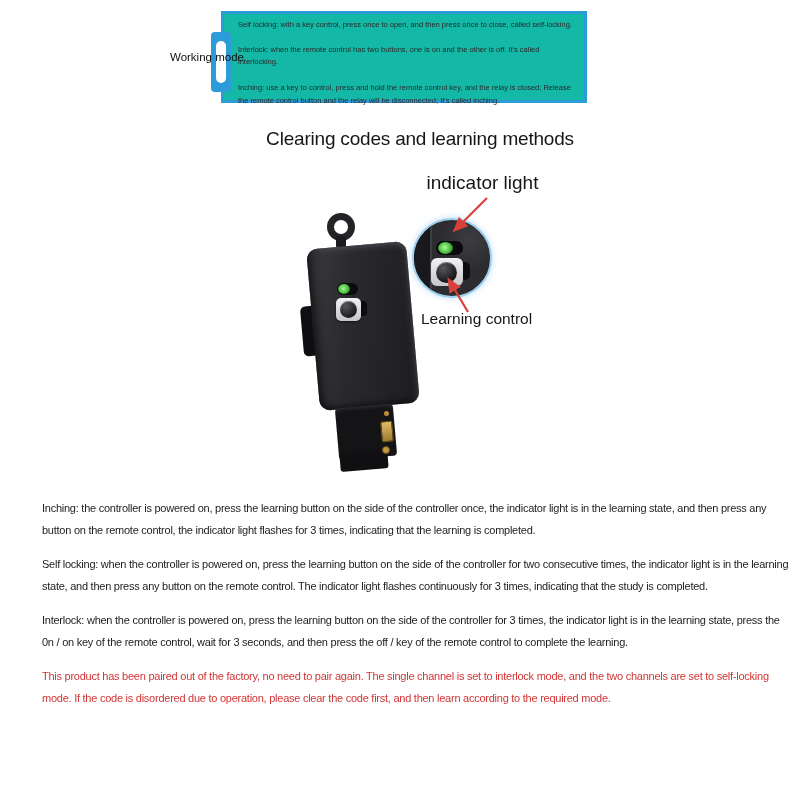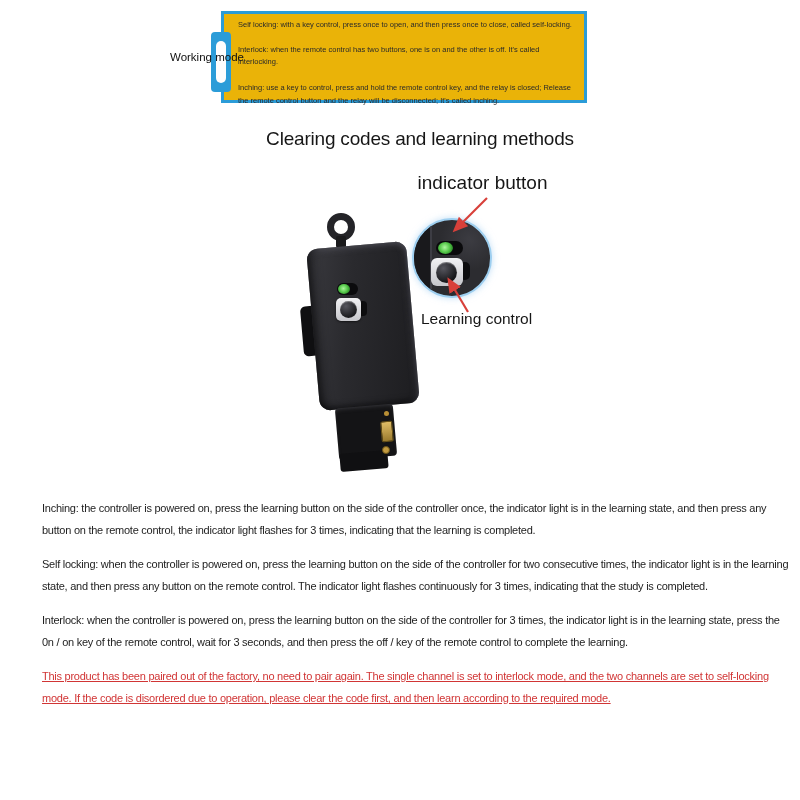--- a/index.html
+++ b/index.html
@@ -1,21 +1,21 @@
 <!DOCTYPE html>
 <html><head>
 <meta charset="utf-8">
 <style>
   html,body{margin:0;padding:0;background:#fff;}
   .page{position:relative;width:800px;height:800px;background:#ffffff;
         font-family:"Liberation Sans",sans-serif;overflow:hidden;color:#1d1d1d;}
 
   
   .wm-box{position:absolute;left:221px;top:11px;width:366px;height:92px;
-          border:3px solid #2b9cd8;box-sizing:border-box;background:#eab308;
+          border:3px solid #2b9cd8;box-sizing:border-box;background:#14b8a6;
           padding:5px 8px 0 14px;}
   .wm-line{font-size:7.5px;line-height:12px;color:#2a2a2a;margin:0 0 13px 0;letter-spacing:0;}
   .wm-line.last{line-height:13px;margin:0;}
   .wm-bracket{position:absolute;left:211px;top:32px;width:20px;height:60px;
               background:#2b9cd8;border-radius:4px;z-index:2;}
   .wm-bracket-inner{position:absolute;left:5px;top:9px;width:10px;height:42px;
               background:#fdfdfd;border-radius:5px;}
   .wm-label{position:absolute;left:170px;top:51px;font-size:11.5px;color:#111;z-index:3;}
 
   
@@ -79,39 +79,39 @@
   .mag-btn-notch{position:absolute;left:45px;top:42px;width:11px;height:18px;background:#0d0d0f;border-radius:5px;}
   .mag-btn-circle{position:absolute;left:22px;top:42px;width:21px;height:21px;border-radius:50%;
         background:radial-gradient(circle at 35% 30%, #56565e 0%, #17171a 70%);
         box-shadow:inset 0 1px 1px rgba(255,255,255,.35);}
 
   .arrows-svg{position:absolute;left:380px;top:188px;width:180px;height:140px;z-index:5;}
 
   
   .instructions{position:absolute;left:42px;top:497px;width:752px;}
   .instructions p{margin:0 0 12px 0;font-size:11px;line-height:22px;letter-spacing:-0.25px;color:#1d1d1d;}
-  .instructions p.warning{color:#d13535;text-decoration:underline;}
+  .instructions p.warning{color:#d13535;}
 </style>
 </head>
 <body>
 
 <div class="page">
 
   <div class="wm-box">
     <p class="wm-line">Self locking: with a key control, press once to open, and then press once to close, called self-locking.</p>
     <p class="wm-line">Interlock: when the remote control has two buttons, one is on and the other is off. It's called interlocking.</p>
     <p class="wm-line last">Inching: use a key to control, press and hold the remote control key, and the relay is closed; Release the remote control button and the relay will be disconnected; It's called inching.</p>
   </div>
   <div class="wm-bracket">
     <div class="wm-bracket-inner"></div>
   </div>
   <div class="wm-label">Working mode</div>
 
   <div class="main-title">Clearing codes and learning methods</div>
-  <div class="indicator-label">indicator button</div>
+  <div class="indicator-label">indicator light</div>
   <div class="learning-label">Learning control</div>
 
   <div class="stage">
     <div class="ring"></div>
     <div class="ring-stem"></div>
     <div class="clip"></div>
     <div class="body-shell"></div>
     <div class="led">
       <div class="led-glow"></div>
     </div>

